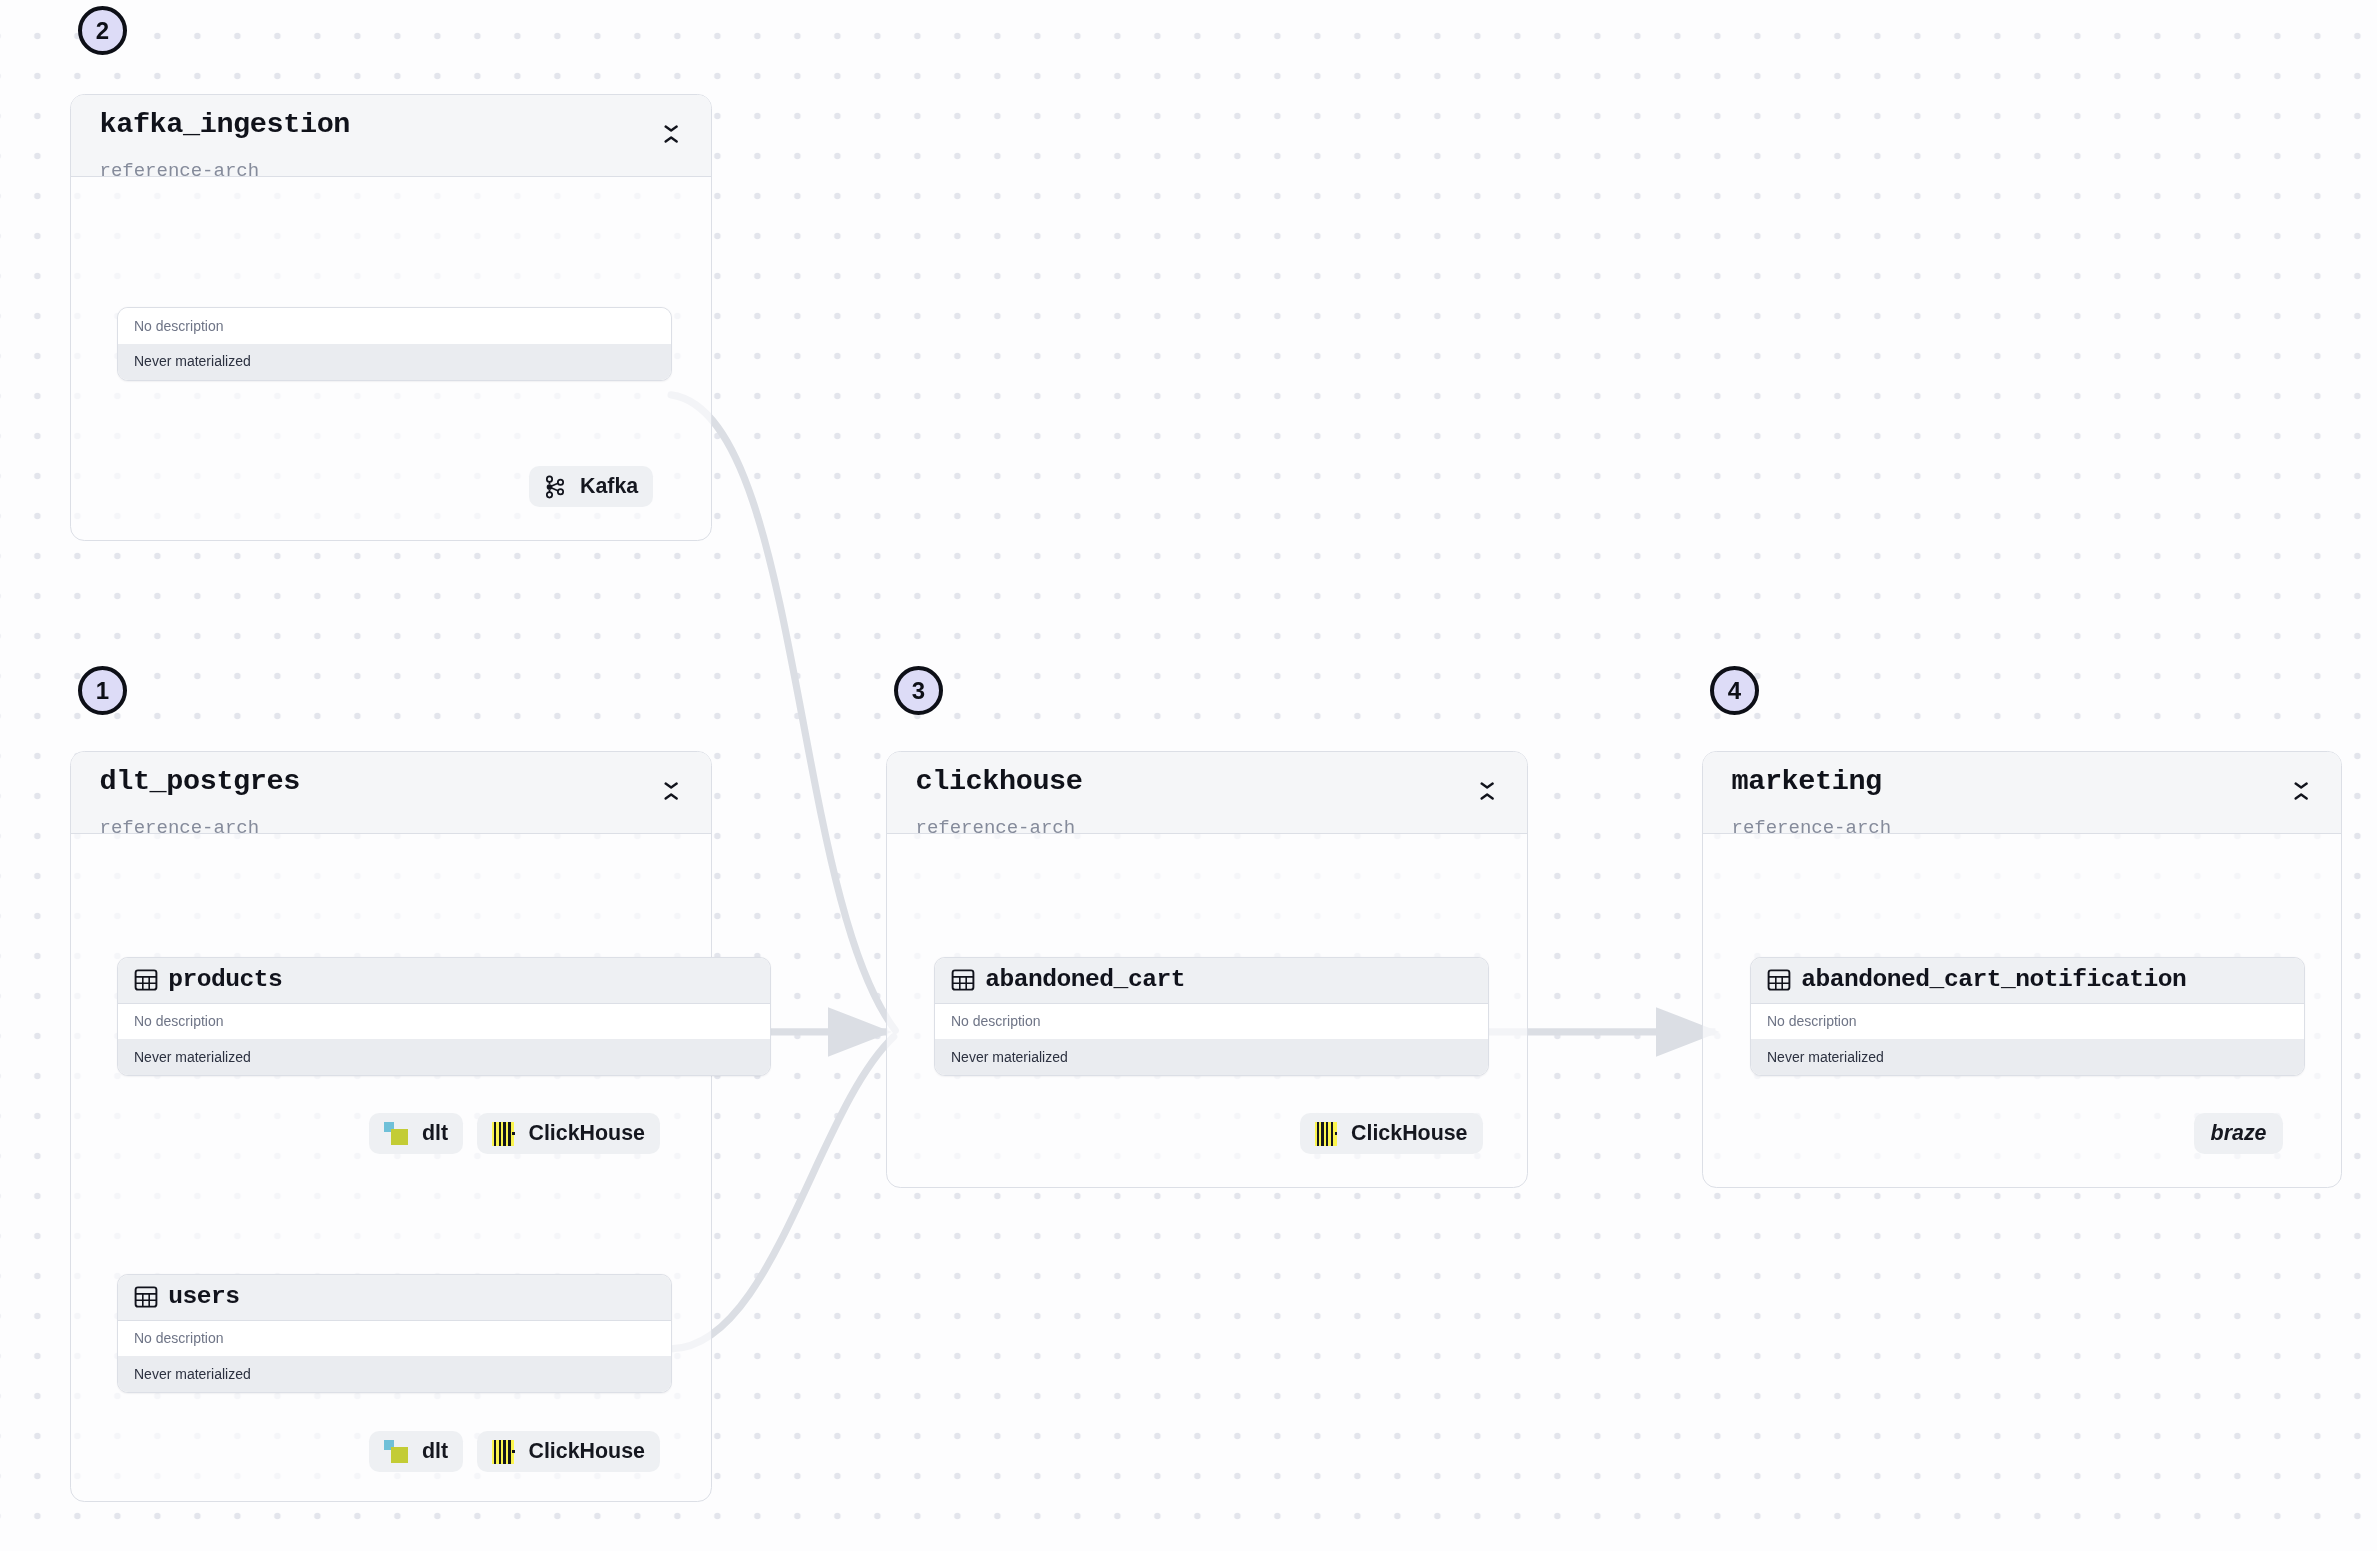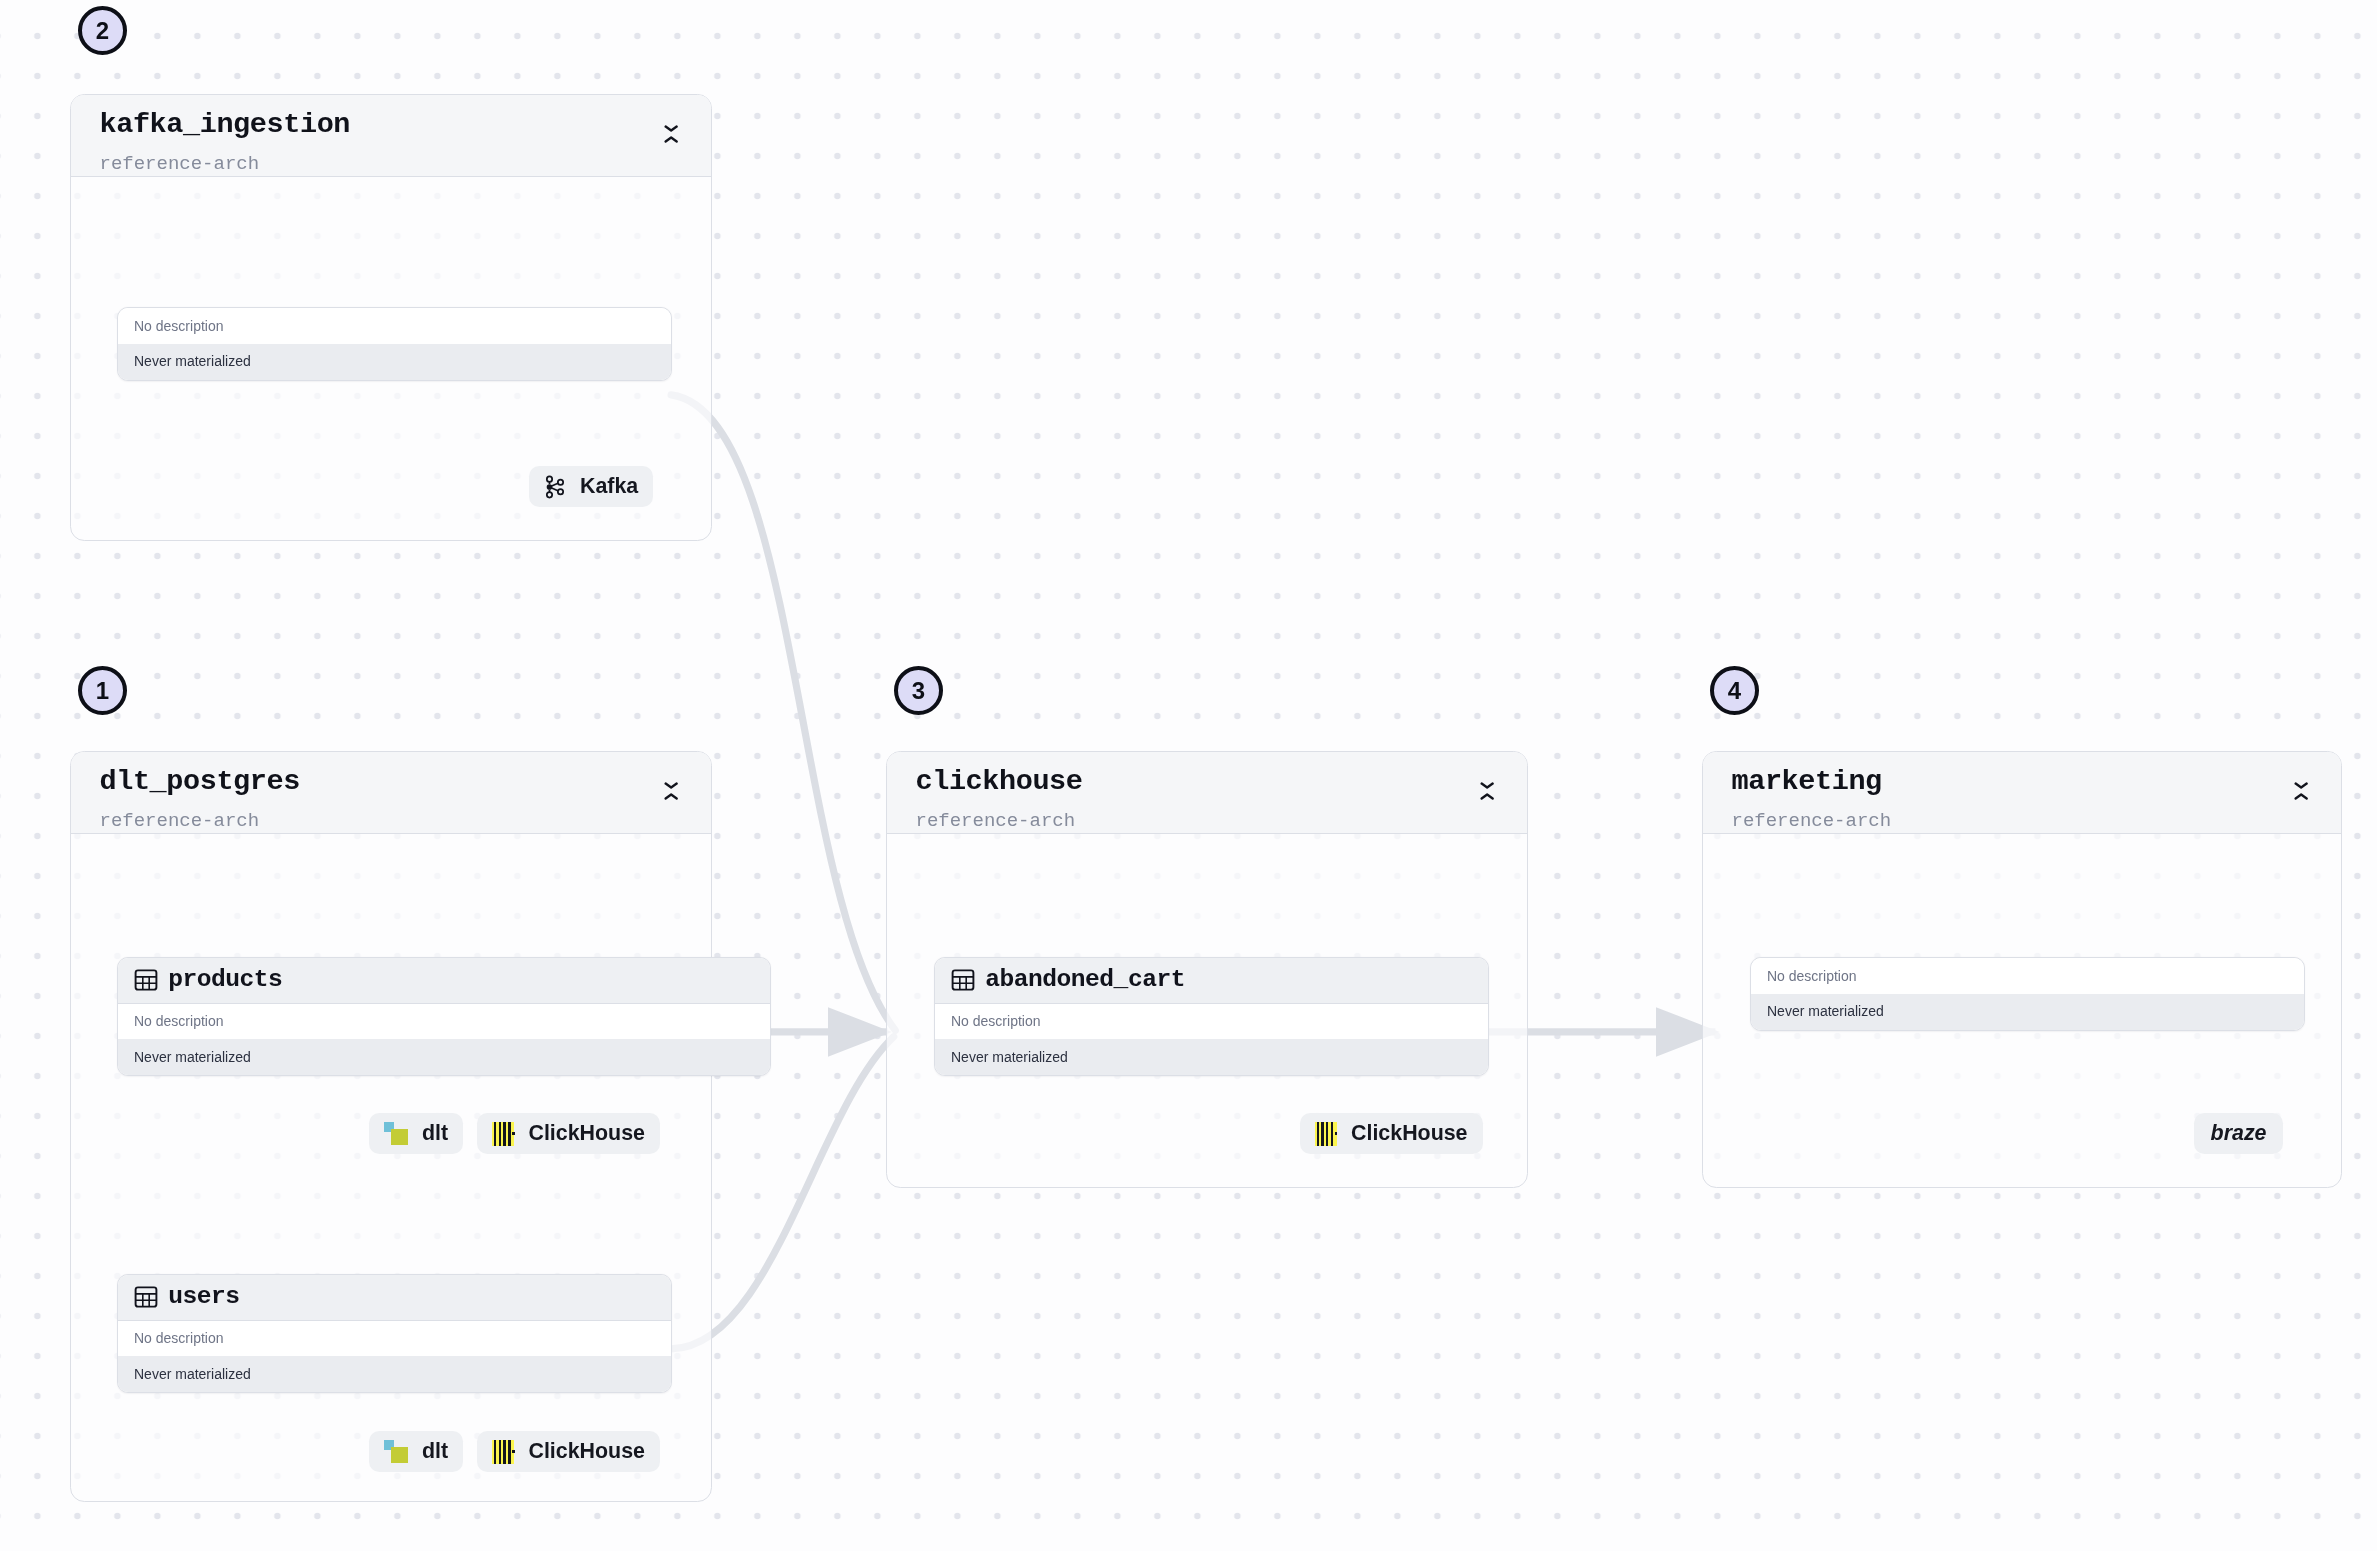--- a/index.html
+++ b/index.html
@@ -43,21 +43,21 @@
   .group-header {
     height: 82px;
     background: #f5f6f8;
     border-bottom: 1.6px solid #dcdfe6;
     border-radius: 12.7px 12.7px 0 0;
     padding: 14.3px 24px 0 28.5px;
     display: flex;
     align-items: flex-start;
     justify-content: space-between;
   }
-  .group-titles { display: flex; flex-direction: column; gap: 12px; }
+  .group-titles { display: flex; flex-direction: column; gap: 19px; }
   .group-title {
     font-family: "Liberation Mono", "DejaVu Sans Mono", monospace;
     font-size: 28.5px;
     font-weight: 700;
     color: #10121a;
     letter-spacing: -0.4px;
     line-height: 1.12;
   }
   .group-subtitle {
     font-family: "Liberation Mono", "DejaVu Sans Mono", monospace;
@@ -401,20 +401,32 @@
             <svg width="14.3" height="7.1" viewBox="0 0 18 9">
               <path d="M2,7 L9,2 L16,7" fill="none" stroke="#11131c" stroke-width="3" stroke-linecap="round" stroke-linejoin="round"></path>
             </svg>
           </span>
       </div>
     </div>
     <div class="group-body"></div>
   </div>
 
   <div class="tnode" style="left:1750px; top:957px; width:555px;">
+    <div class="tnode-header">
+      <span class="ico">
+        <svg width="24" height="24" viewBox="0 0 30 30">
+          <rect x="2" y="3" width="26" height="24" rx="3" fill="none" stroke="#11131c" stroke-width="2.4"></rect>
+          <line x1="2" y1="11" x2="28" y2="11" stroke="#11131c" stroke-width="2.2"></line>
+          <line x1="2" y1="19" x2="28" y2="19" stroke="#11131c" stroke-width="2"></line>
+          <line x1="11" y1="11" x2="11" y2="27" stroke="#11131c" stroke-width="2"></line>
+          <line x1="19" y1="11" x2="19" y2="27" stroke="#11131c" stroke-width="2"></line>
+        </svg>
+      </span>
+      <span class="tnode-name">abandoned_cart_notification</span>
+    </div>
     <div class="tnode-row tnode-desc">No description</div>
     <div class="tnode-row tnode-mat">Never materialized</div>
   </div>
   <div class="badge-row" style="left:2194px; top:1113px;">
     <span class="ibadge text-only">
       <span>braze</span>
     </span>
   </div>
 
 </div>

